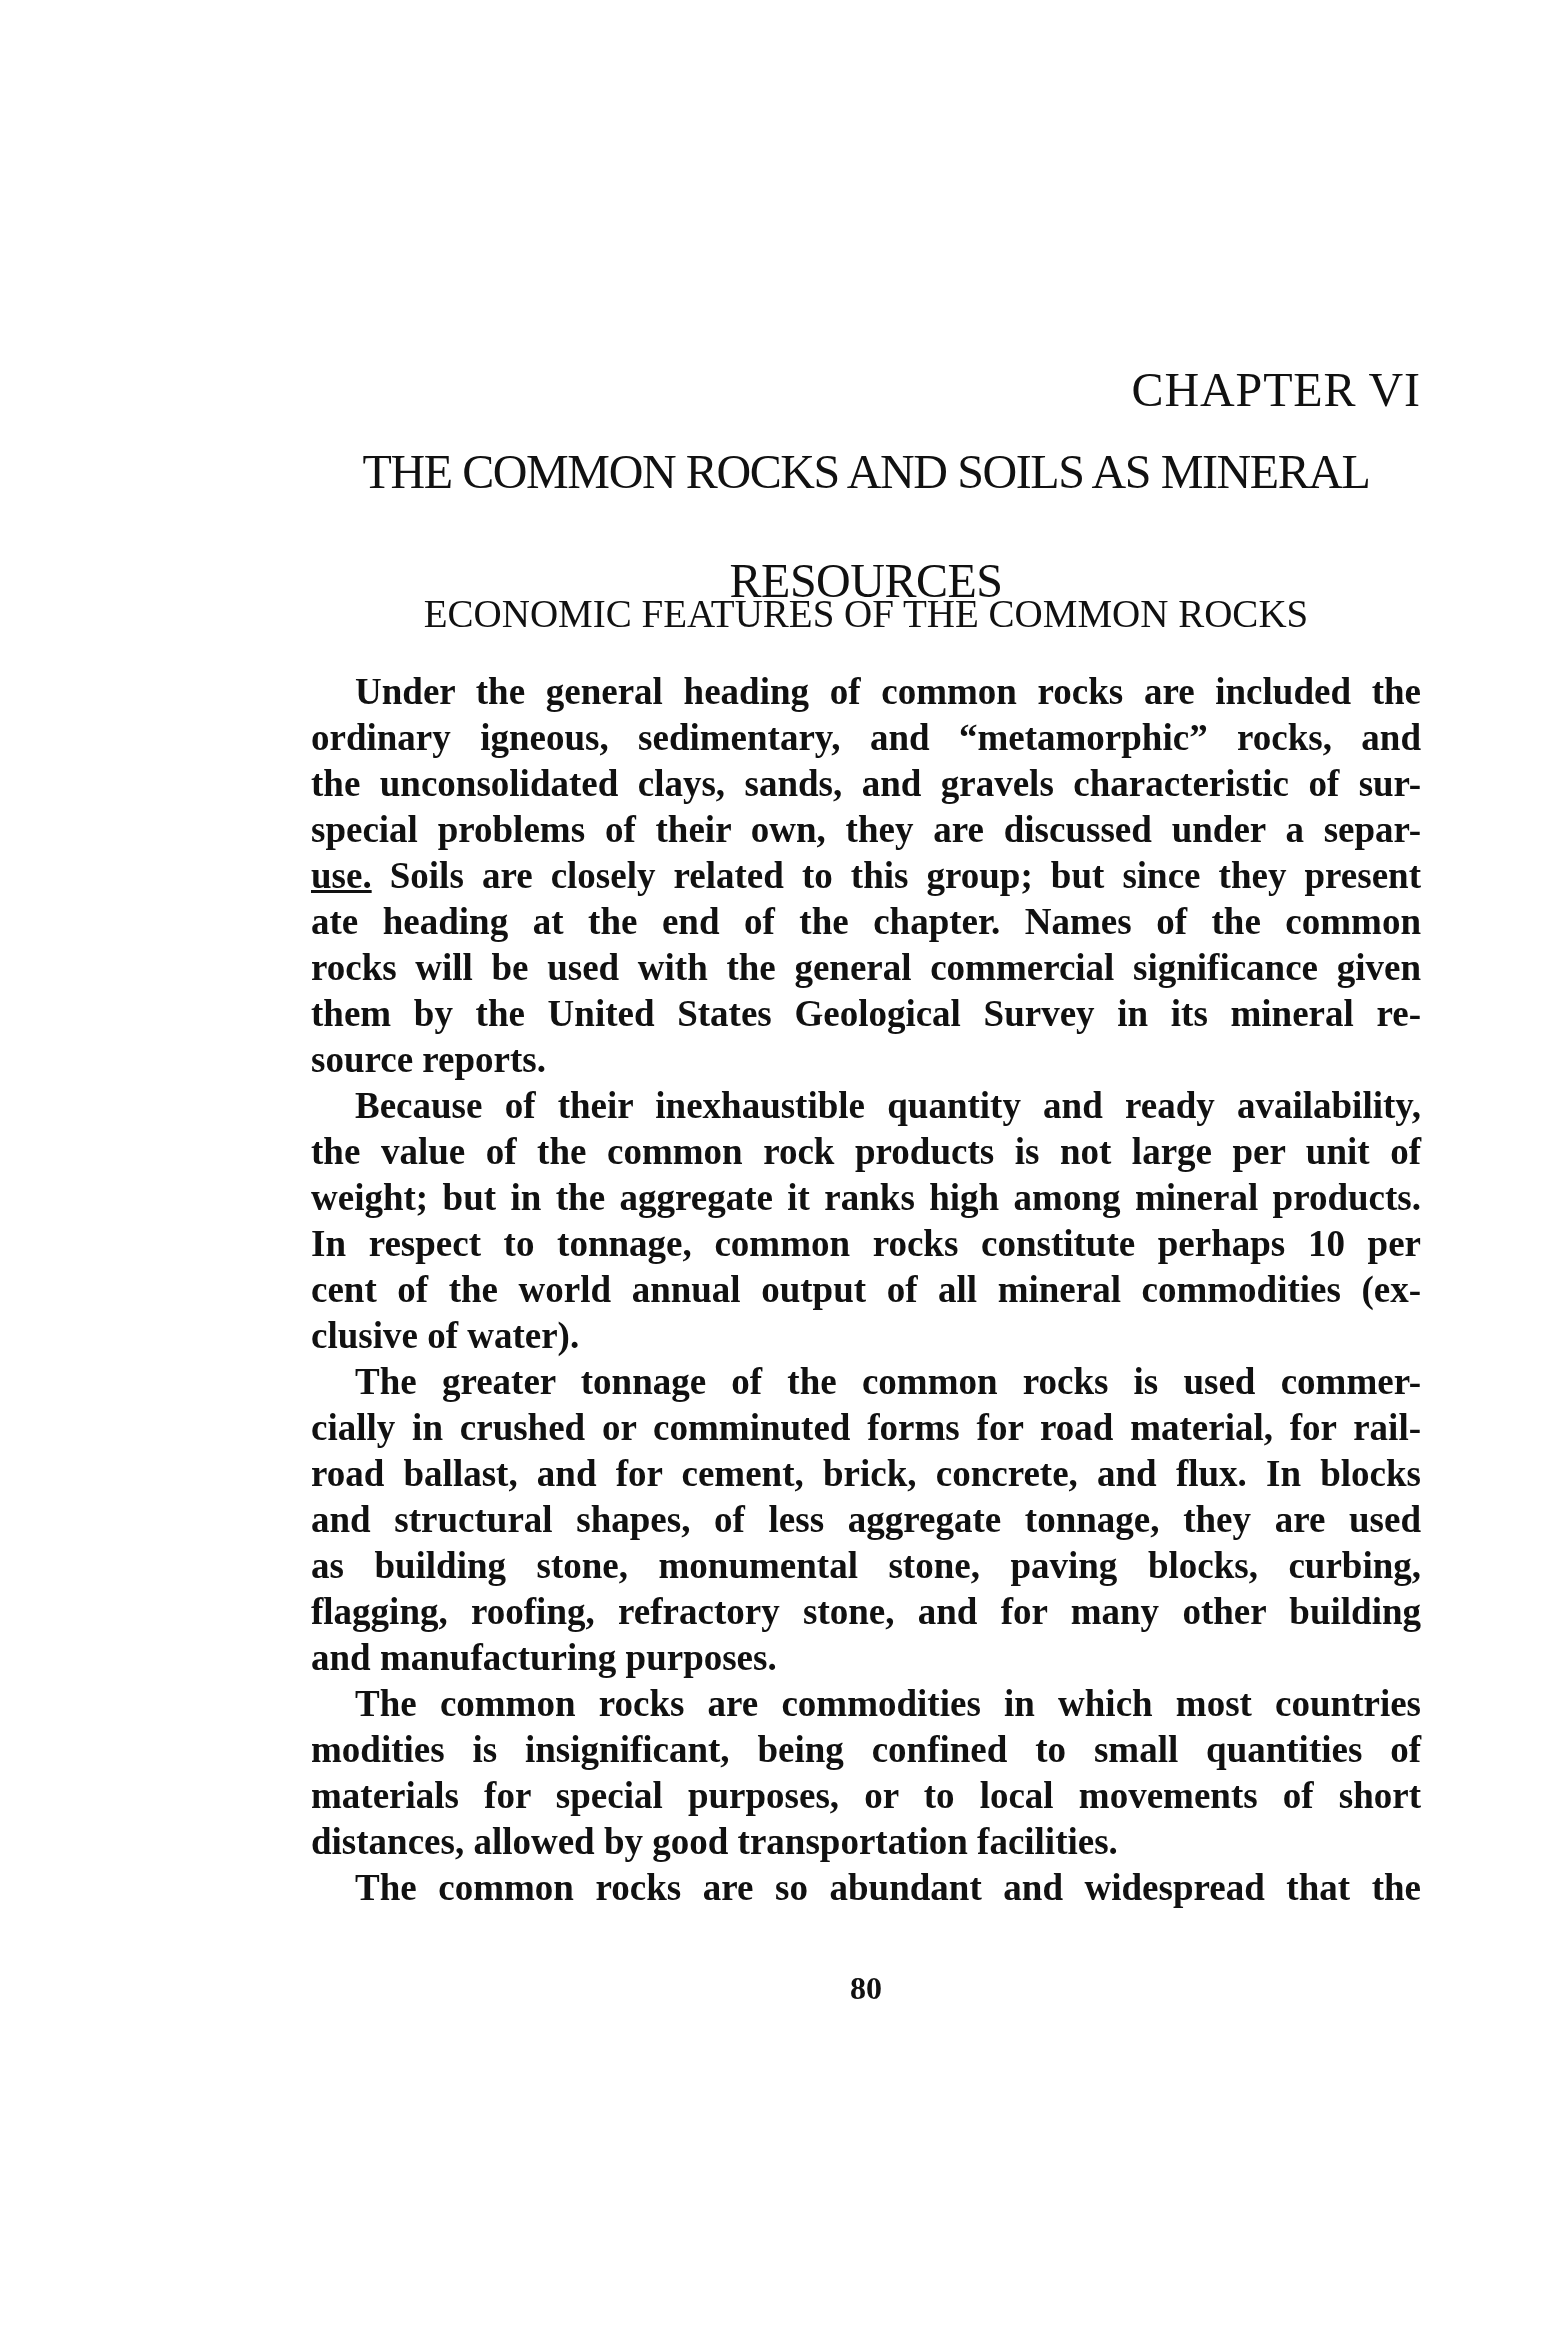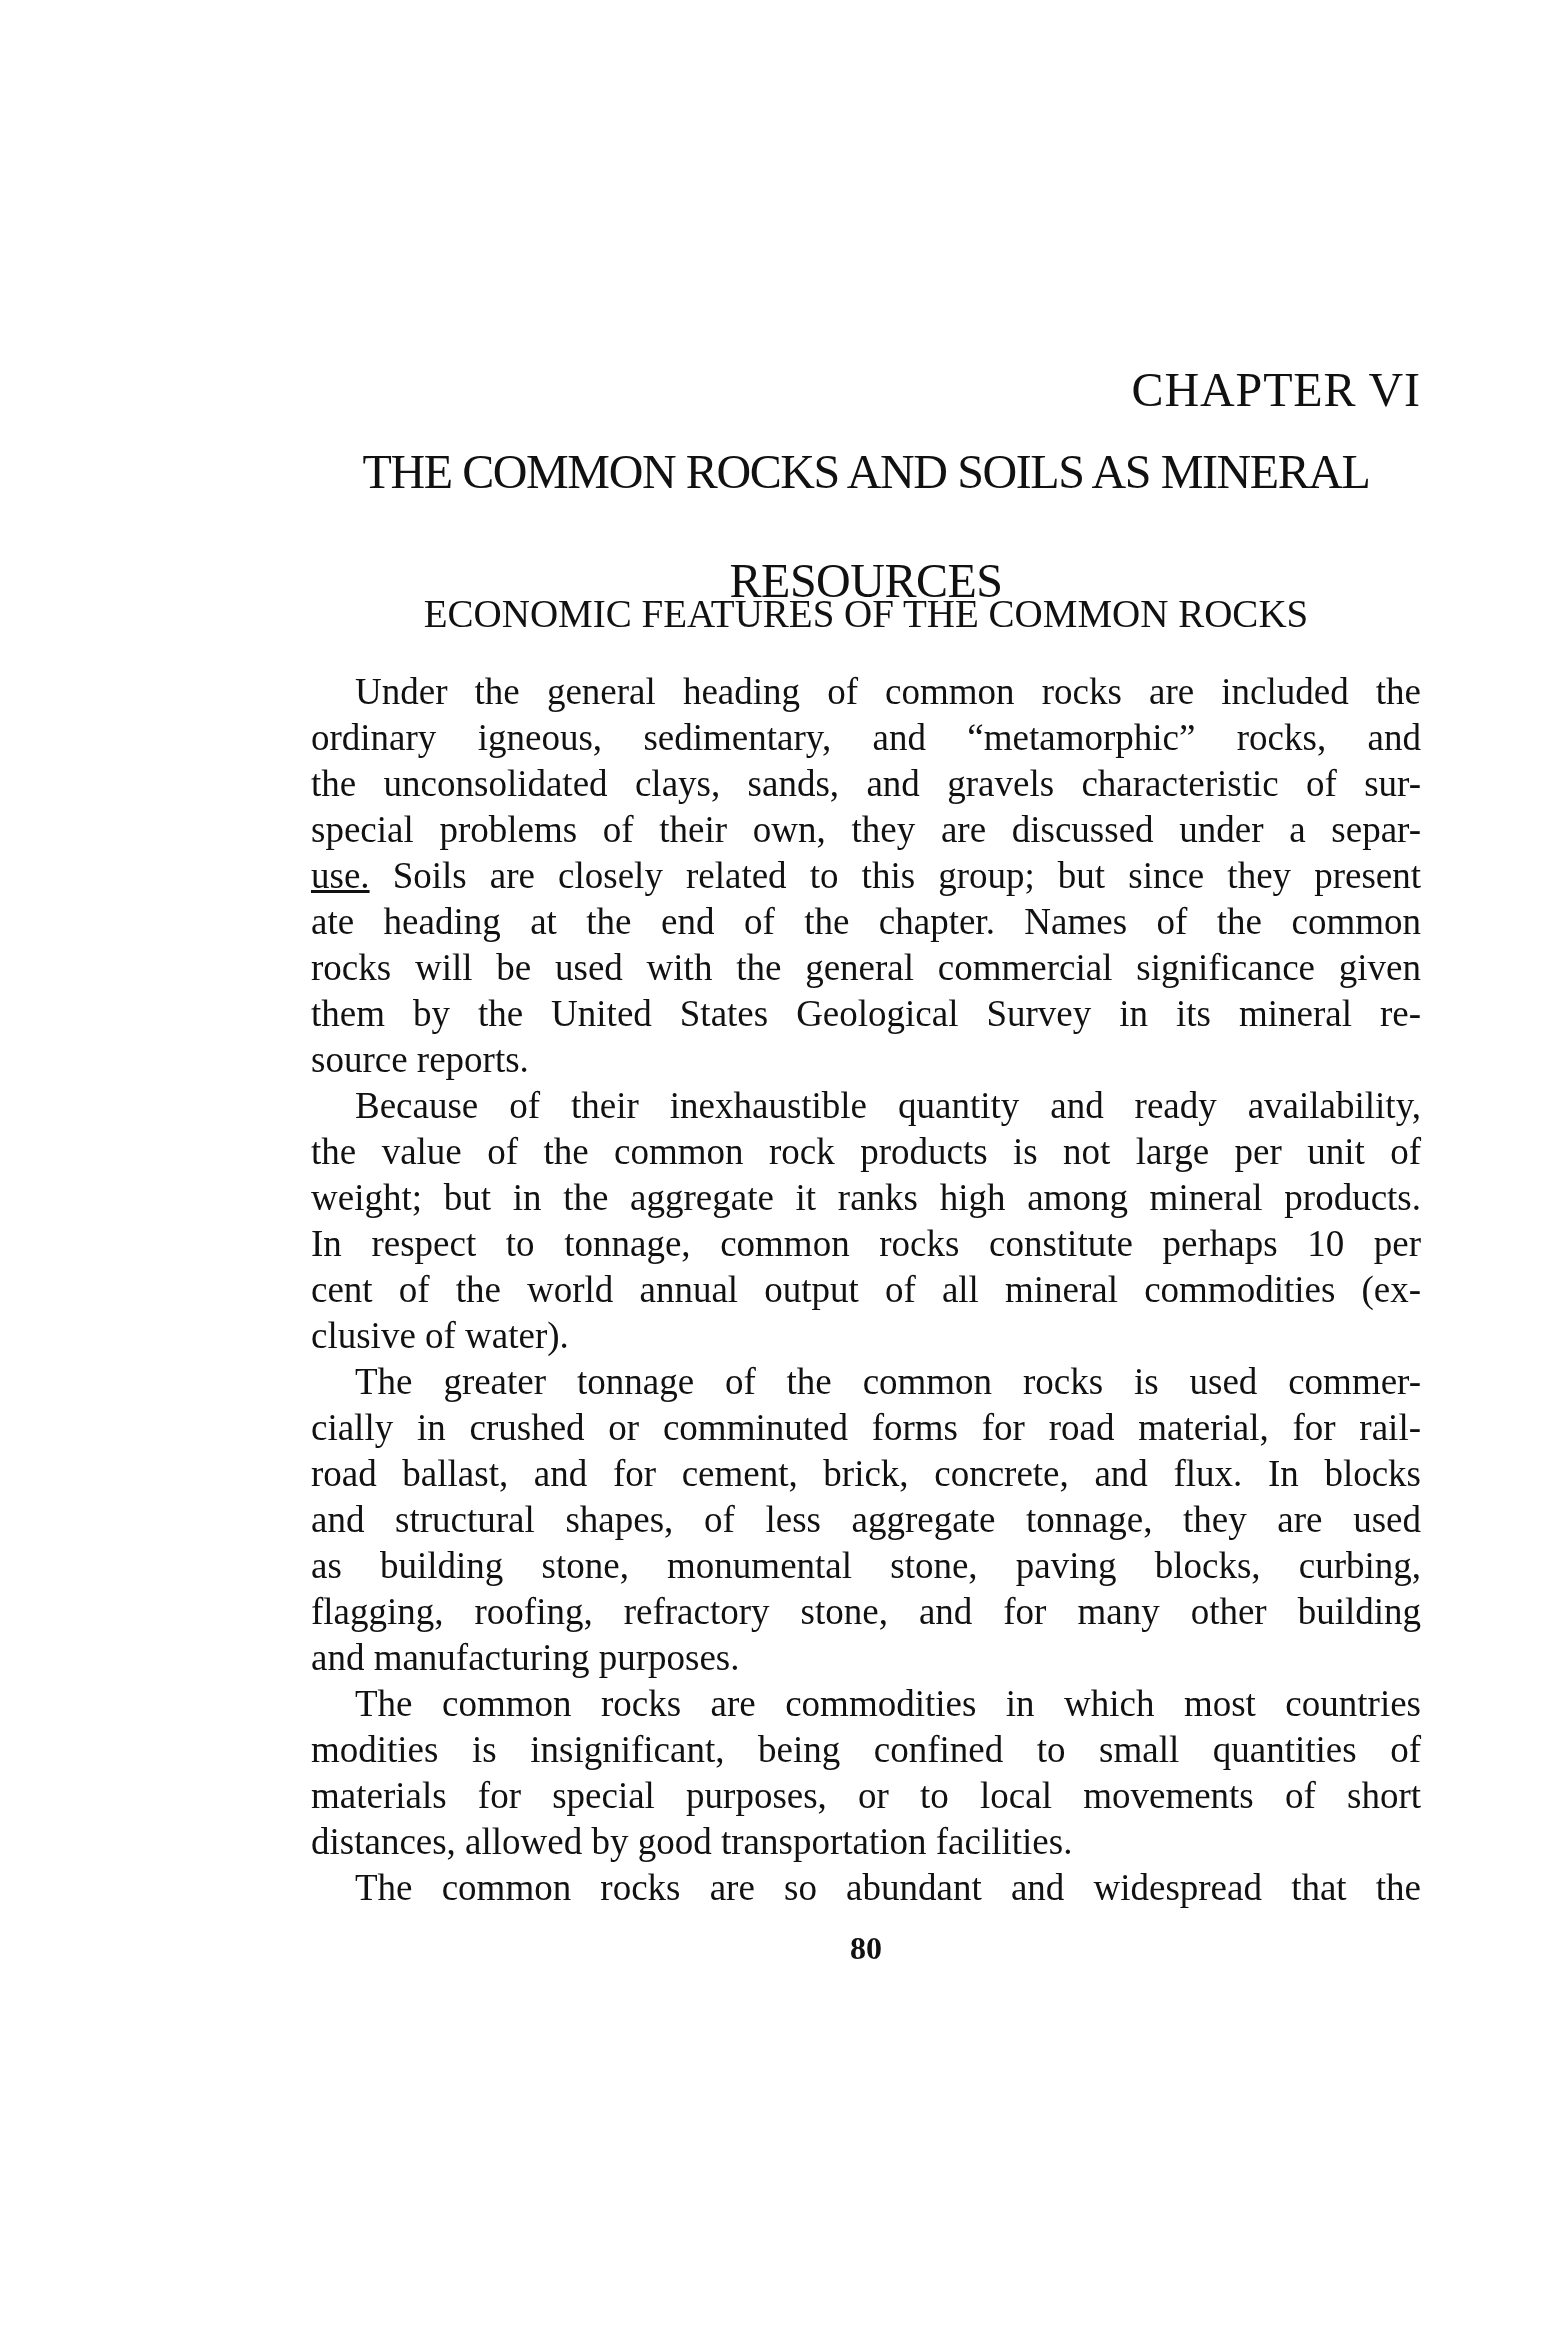--- a/index.html
+++ b/index.html
@@ -6,25 +6,25 @@
   body {
     width: 1563px; height: 2339px; background: #ffffff; position: relative; overflow: hidden;
     font-family: "Liberation Serif", "DejaVu Serif", serif; color: #111111;
   }
   .hd { position: absolute; left: 311px; width: 1110px; text-align: center; line-height: 1; white-space: nowrap; }
   #chapter { top: 366px; font-size: 48px; letter-spacing: 0.9px; text-align: right; }
   #title1 { top: 448px; font-size: 48px; letter-spacing: -1.4px; }
   #title2 { top: 509px; font-size: 48px; letter-spacing: -0.5px; margin-top: 48px; }
   #section { top: 594px; font-size: 39px; letter-spacing: 0px; }
   #body-text { position: absolute; left: 311px; top: 669px; width: 1110px; font-size: 37px; line-height: 46px; }
-  .line { display: block; height: 46px; white-space: nowrap; text-align: justify; text-align-last: justify; overflow: visible; }
+  .line { display: block; height: 46px; white-space: nowrap; text-align: justify; text-align-last: justify; overflow: visible; font-weight: bold; }
   .line.indent { padding-left: 44px; }
   .line.last { text-align-last: left; }
   .u { text-decoration: underline; text-decoration-thickness: 2.8px; }
-  #page-number { position: absolute; left: 311px; width: 1110px; top: 1932px; text-align: center; font-size: 32px; font-weight: bold; line-height: 1; }
+  #page-number { position: absolute; left: 311px; width: 1110px; top: 1972px; text-align: center; font-size: 32px; font-weight: bold; line-height: 1; }
 </style>
 </head>
 <body>
 
 <div>
   <div id="chapter" class="hd">CHAPTER VI</div>
   <div id="title1" class="hd">THE COMMON ROCKS AND SOILS AS MINERAL</div>
   <div id="title2" class="hd">RESOURCES</div>
   <div id="section" class="hd">ECONOMIC FEATURES OF THE COMMON ROCKS</div>
 

